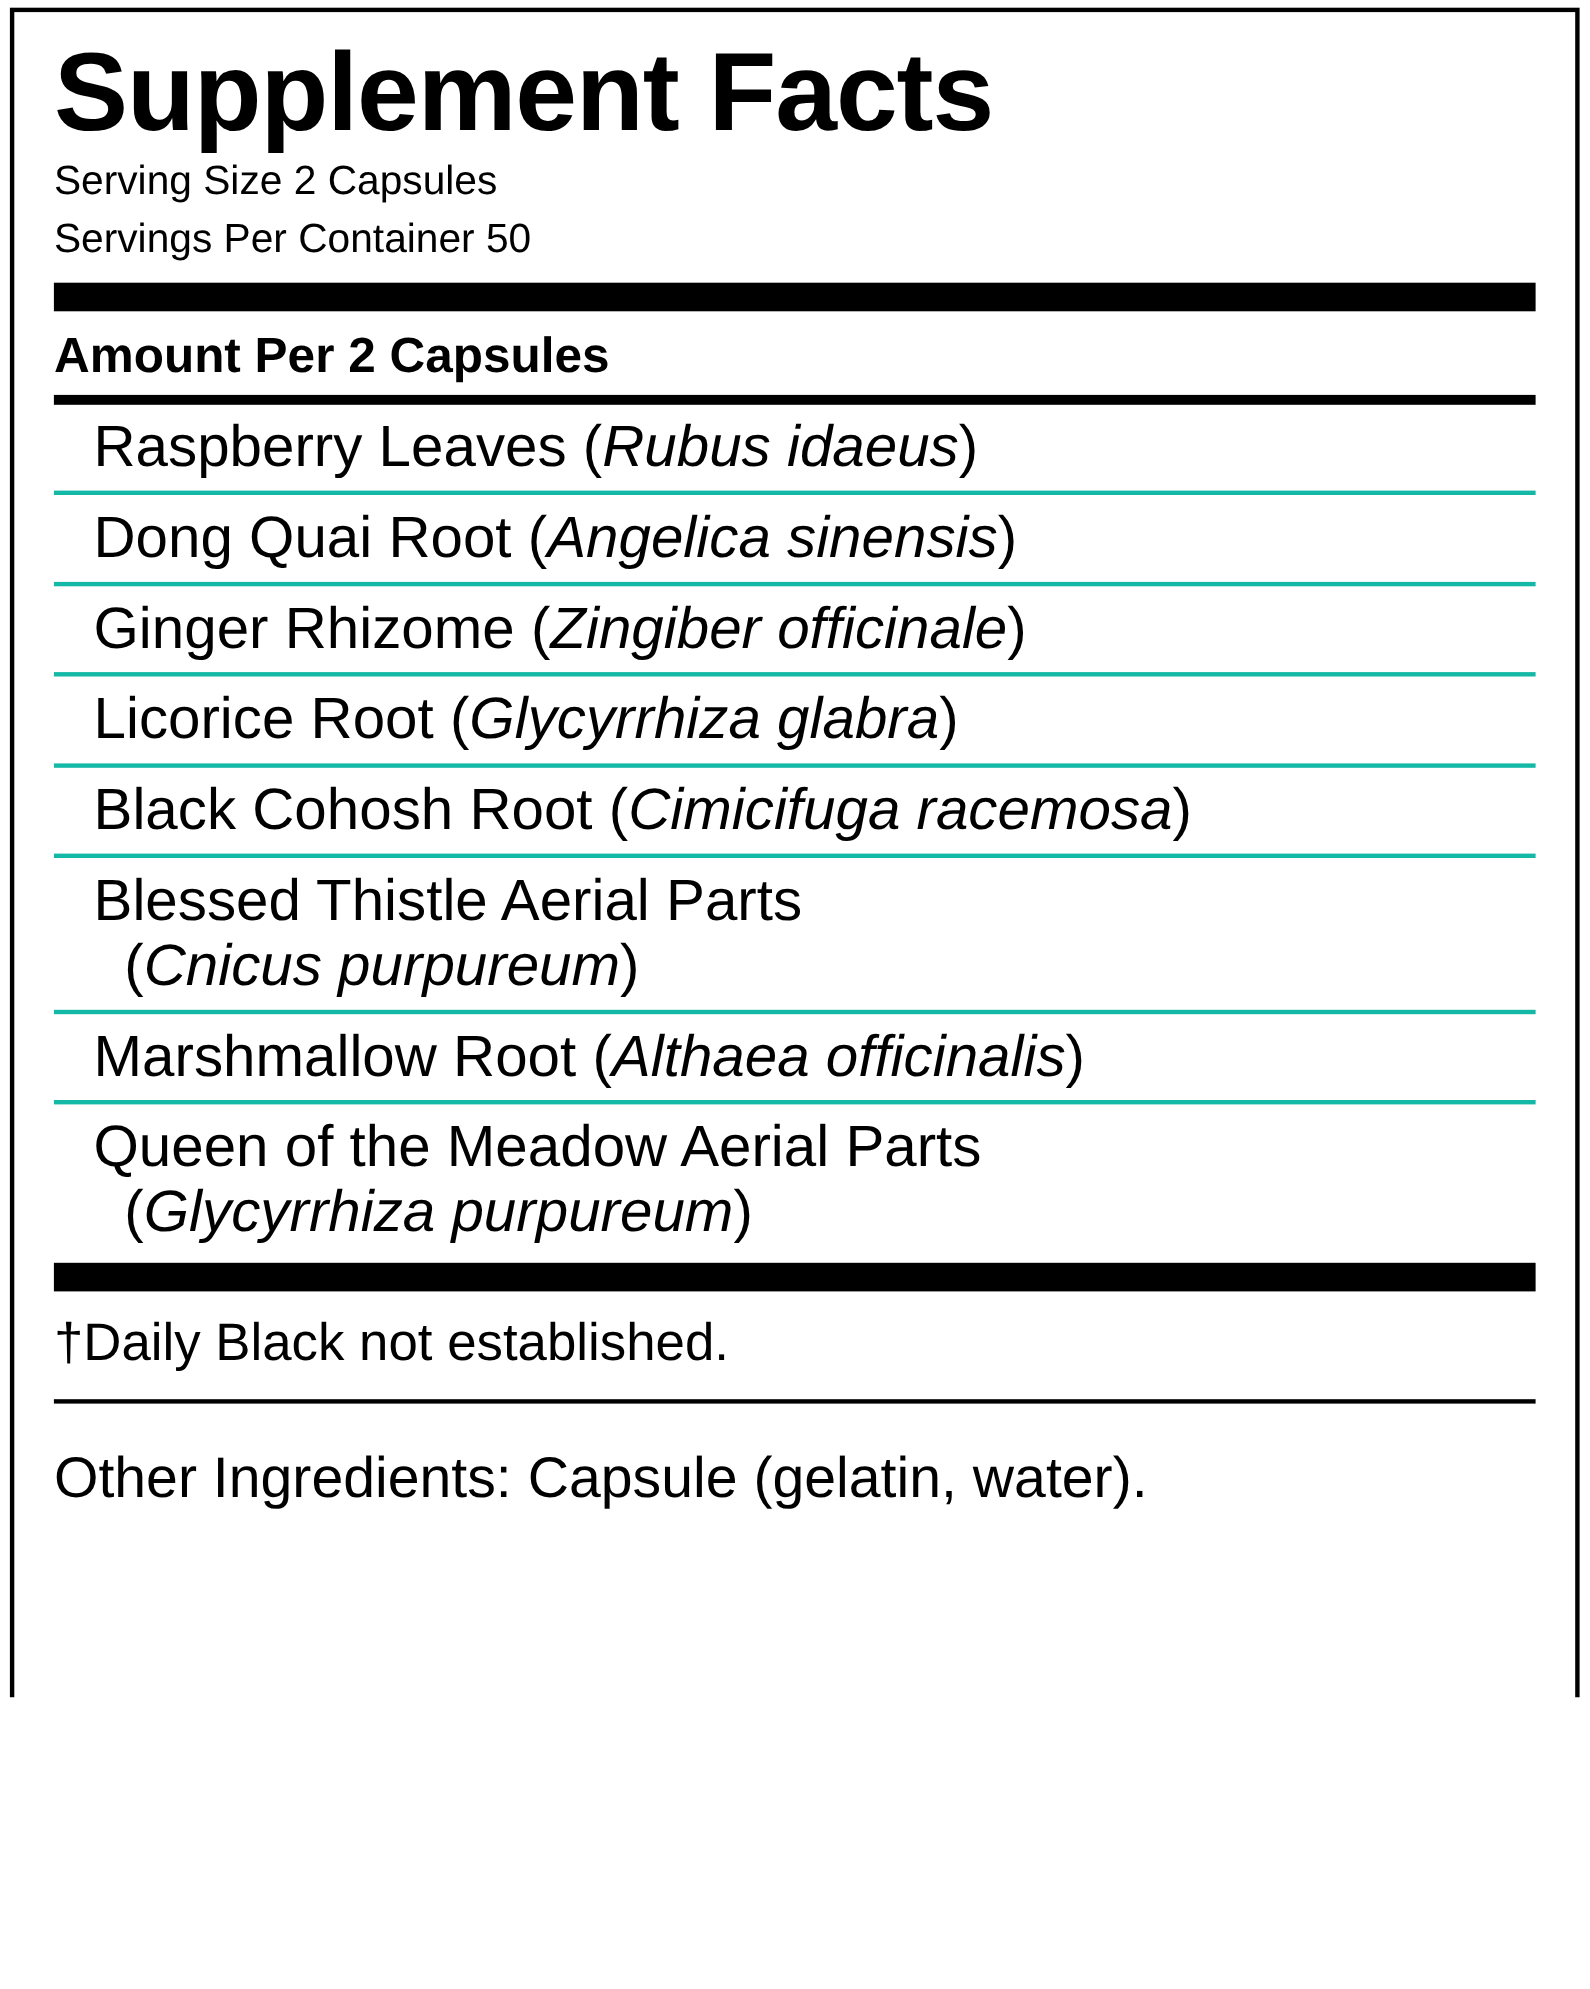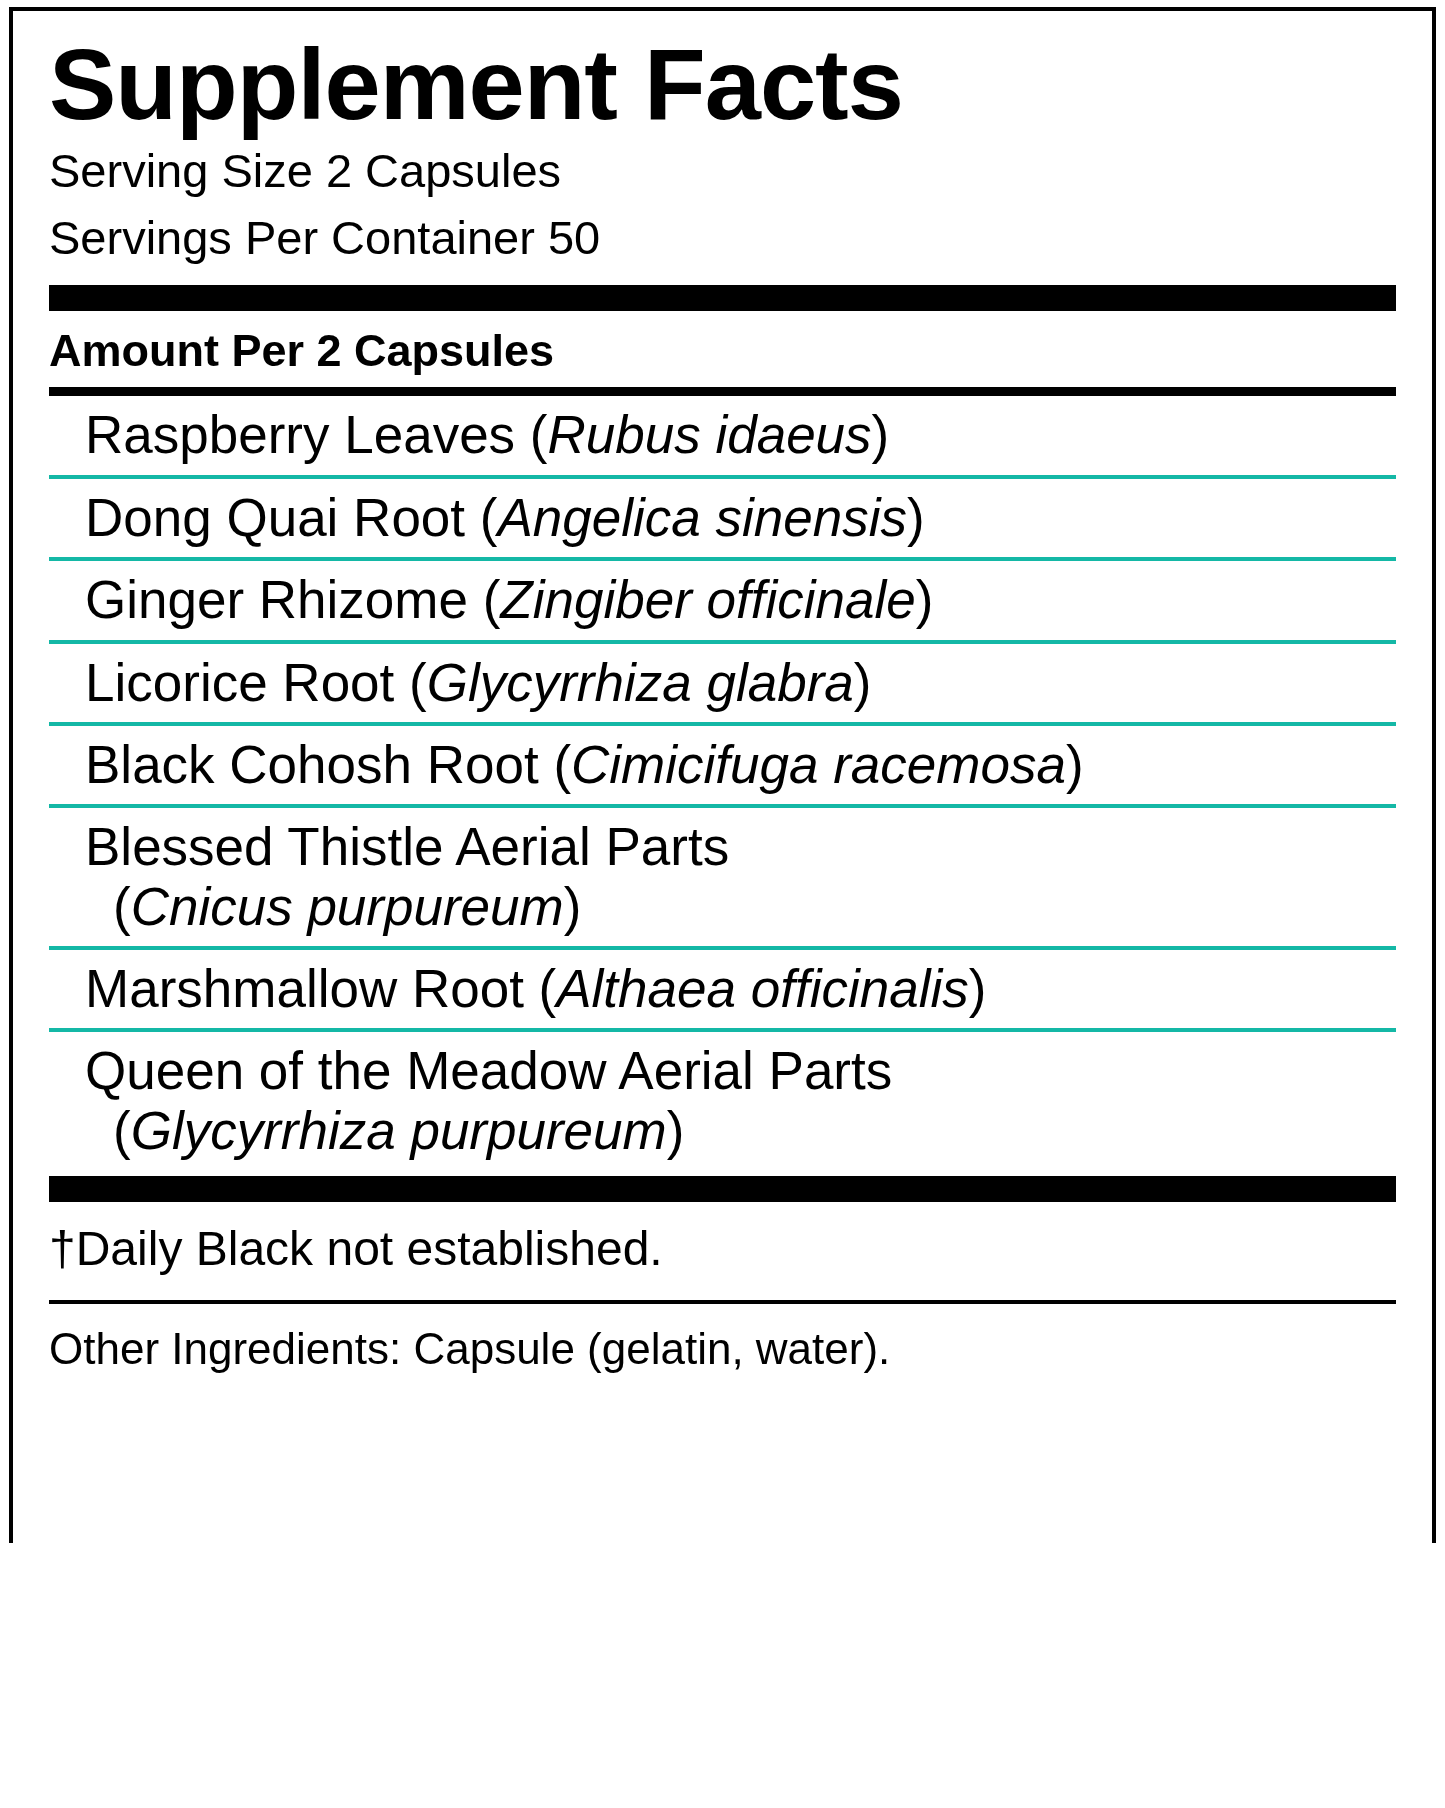--- a/index.html
+++ b/index.html
@@ -32,21 +32,21 @@
   }
   .title {
     font-size: 101px;
     font-weight: bold;
     line-height: 1.02;
     letter-spacing: -1px;
     margin: 22px 0 2px 0;
     white-space: nowrap;
   }
   .serving {
-    font-size: 47px;
+    font-size: 37px;
     line-height: 1.42;
     font-weight: normal;
   }
   .bar-thick {
     height: 26px;
     background: #000000;
     margin: 14px 0 0 0;
   }
   .amount-line {
     font-size: 45px;
@@ -100,23 +100,24 @@
     font-size: 48px;
     padding: 16px 0 0 0;
     line-height: 1.3;
   }
   .divider-thin {
     height: 4px;
     background: #000000;
     margin: 20px 0 0 0;
   }
   .other {
-    font-size: 44px;
+    font-size: 52px;
     padding: 16px 0 0 0;
     line-height: 1.3;
+    margin-top: 19px;
   }
 </style>
 </head>
 <body>
 
 <div class="page">
   <div class="panel">
 
     <div class="title">Supplement Facts</div>
 

